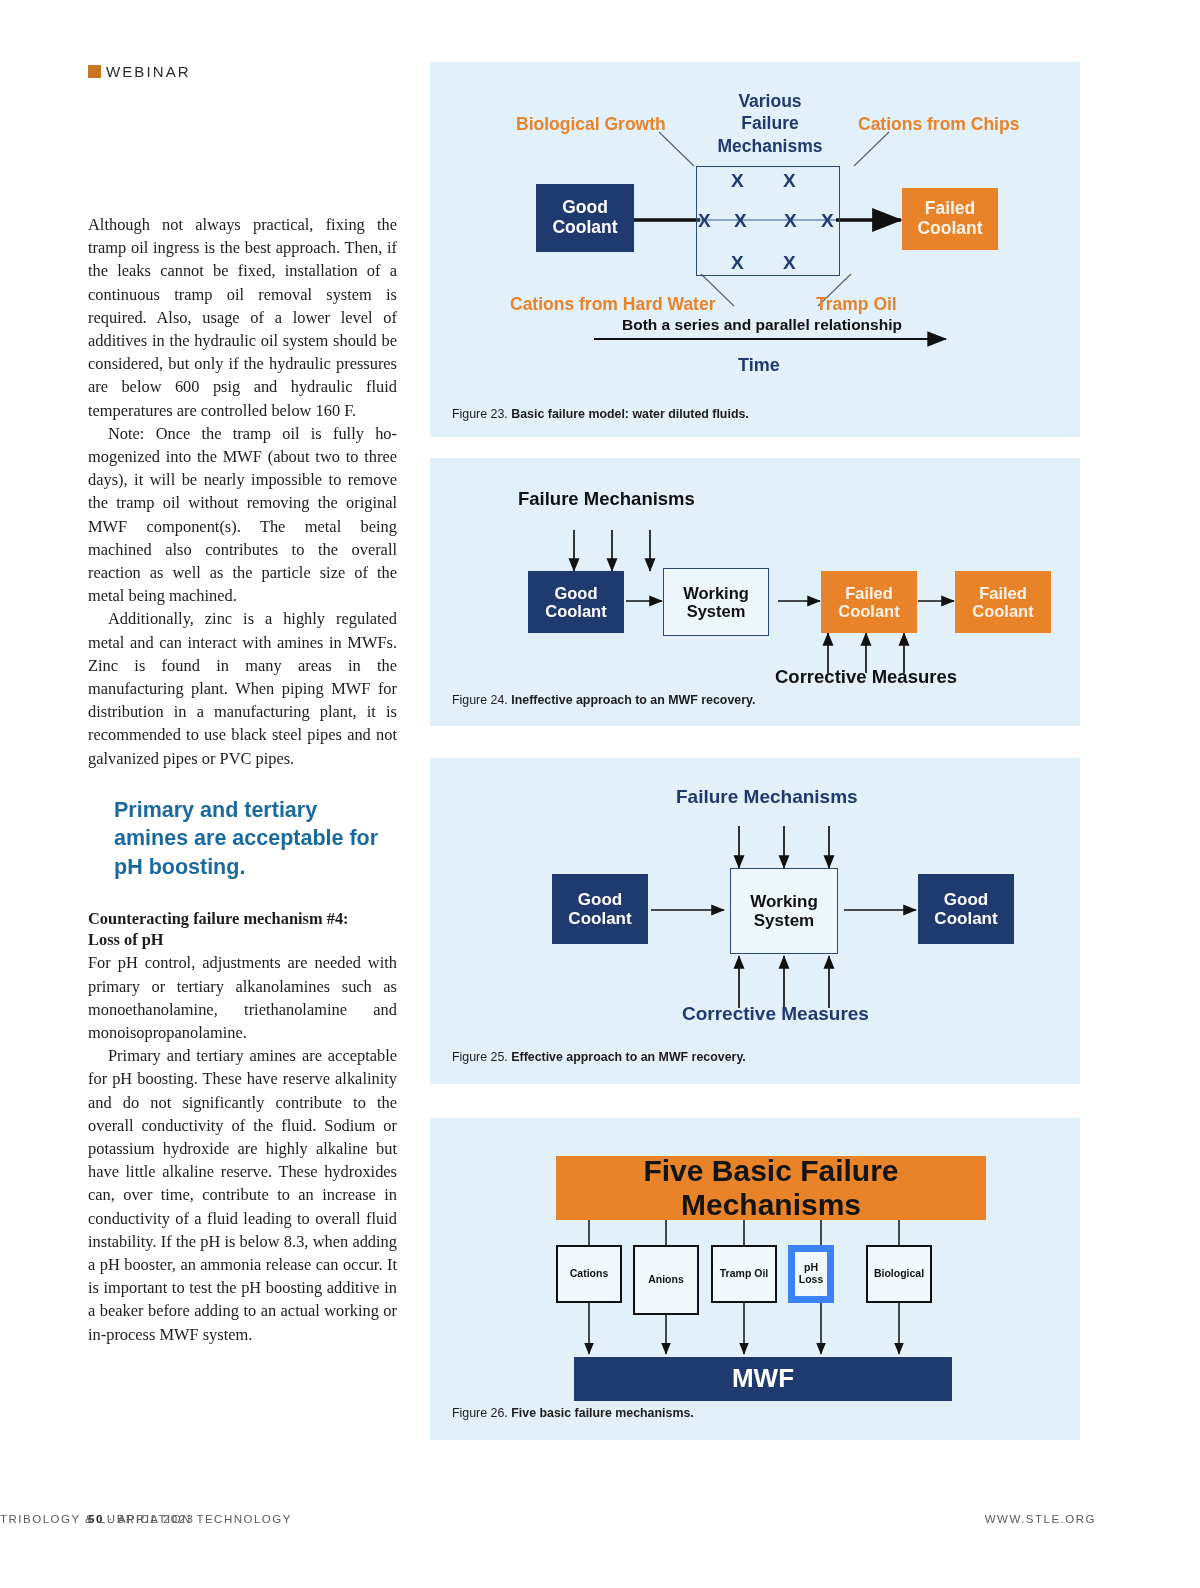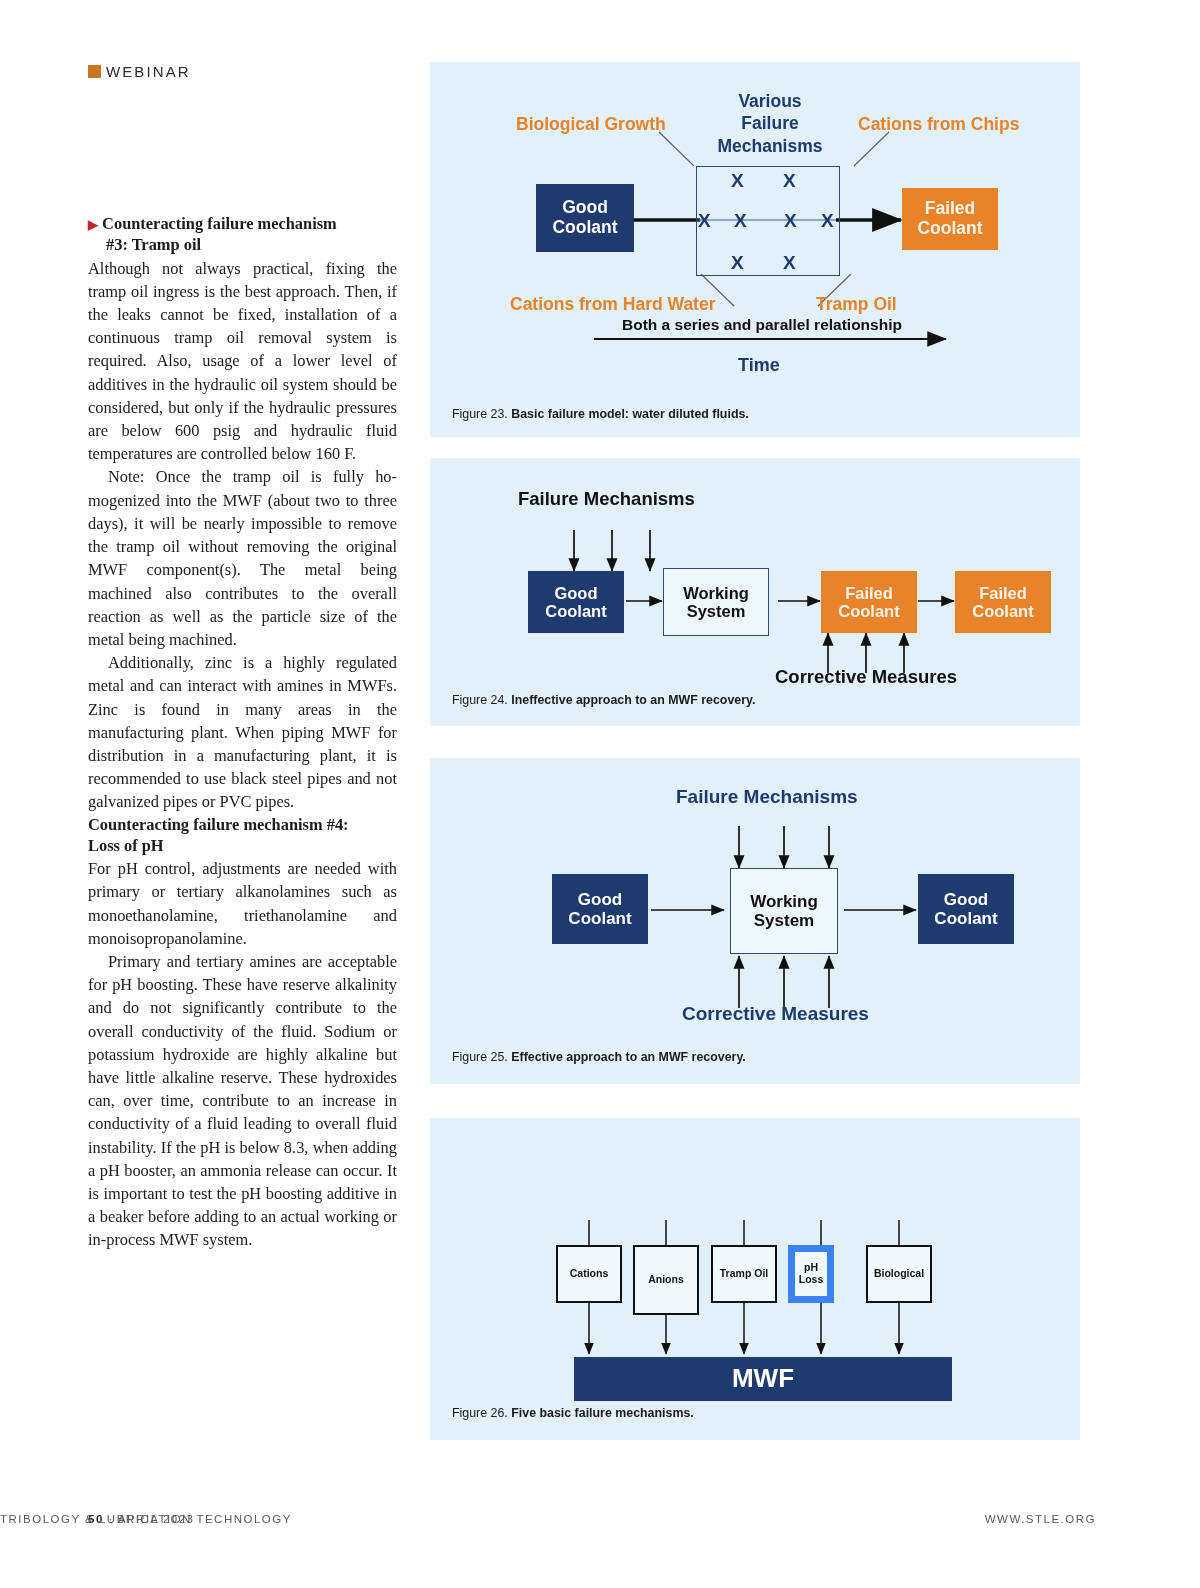--- a/index.html
+++ b/index.html
@@ -121,30 +121,26 @@
 
 <div class="page">
 
   <div class="kicker">
     <span class="kicker-square"></span>
     <span class="kicker-text">WEBINAR</span>
   </div>
 
   <div class="col-left">
 
-    <p class="head-run">
-      <span class="tri">▶</span>
-      <span>Counteracting failure mechanism</span><br>
-      <span>#3: Tramp oil</span>
-    </p>
 
     <p class="body-p">Although not always practical, fixing the tramp oil ingress is the best approach. Then, if the leaks cannot be fixed, installation of a continuous tramp oil re­moval system is required. Also, usage of a lower level of additives in the hydraulic oil system should be considered, but only if the hydraulic pressures are below 600 psig and hydraulic fluid temperatures are controlled below 160 F.</p>
     <p class="body-p indent">Note: Once the tramp oil is fully ho­mogenized into the MWF (about two to three days), it will be nearly impossible to remove the tramp oil without remov­ing the original MWF component(s). The metal being machined also contributes to the overall reaction as well as the particle size of the metal being machined.</p>
     <p class="body-p indent">Additionally, zinc is a highly regulat­ed metal and can interact with amines in MWFs. Zinc is found in many areas in the manufacturing plant. When piping MWF for distribution in a manufactur­ing plant, it is recommended to use black steel pipes and not galvanized pipes or PVC pipes.</p>
 
+    <p class="pullquote">Primary and tertiary amines are acceptable for pH boosting.</p>
 
     <p class="sub-head">
       <span>Counteracting failure mechanism #4:</span><br>
       <span>Loss of pH</span>
     </p>
 
     <p class="body-p">For pH control, adjustments are needed with primary or tertiary alkanolamines such as monoethanolamine, triethanol­amine and monoisopropanolamine.</p>
     <p class="body-p indent">Primary and tertiary amines are ac­ceptable for pH boosting. These have re­serve alkalinity and do not significantly contribute to the overall conductivity of the fluid. Sodium or potassium hydroxide are highly alkaline but have little alkaline reserve. These hydroxides can, over time, contribute to an increase in conductivity of a fluid leading to overall fluid instability. If the pH is below 8.3, when adding a pH booster, an ammonia release can occur. It is important to test the pH boosting addi­tive in a beaker before adding to an actual working or in-process MWF system.</p>
   </div>
 
@@ -316,20 +312,23 @@
         <line x1="375" y1="102" x2="375" y2="127" stroke="#111111" stroke-width="1.5"></line>
         <line x1="453" y1="102" x2="453" y2="127" stroke="#111111" stroke-width="1.5"></line>
 
         <line x1="143" y1="185" x2="143" y2="236" stroke="#111111" stroke-width="1.5" marker-end="url(#a26)"></line>
         <line x1="220" y1="185" x2="220" y2="236" stroke="#111111" stroke-width="1.5" marker-end="url(#a26)"></line>
         <line x1="298" y1="185" x2="298" y2="236" stroke="#111111" stroke-width="1.5" marker-end="url(#a26)"></line>
         <line x1="375" y1="185" x2="375" y2="236" stroke="#111111" stroke-width="1.5" marker-end="url(#a26)"></line>
         <line x1="453" y1="185" x2="453" y2="236" stroke="#111111" stroke-width="1.5" marker-end="url(#a26)"></line>
       </svg>
 
+      <div class="obox" style="left:110px;top:38px;width:430px;height:64px;font-size:30px;color:#141414;">
+        <span>Five Basic Failure Mechanisms</span>
+      </div>
 
       <div class="wbox" style="left:110px;top:127px;width:66px;height:58px;font-size:10.5px;border:2px solid #111111;background:#f2f9fd;">
         <span>Cations</span>
       </div>
       <div class="wbox" style="left:187px;top:127px;width:66px;height:70px;font-size:10.5px;border:2px solid #111111;background:#f2f9fd;">
         <span>Anions</span>
       </div>
       <div class="wbox" style="left:265px;top:127px;width:66px;height:58px;font-size:10.5px;border:2px solid #111111;background:#f2f9fd;">
         <span>Tramp Oil</span>
       </div>

